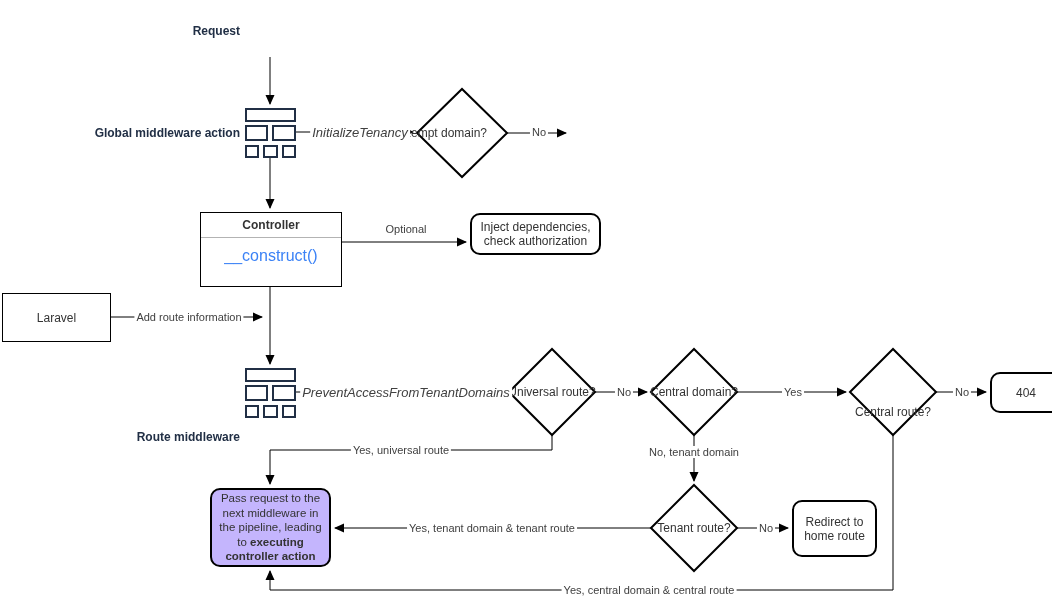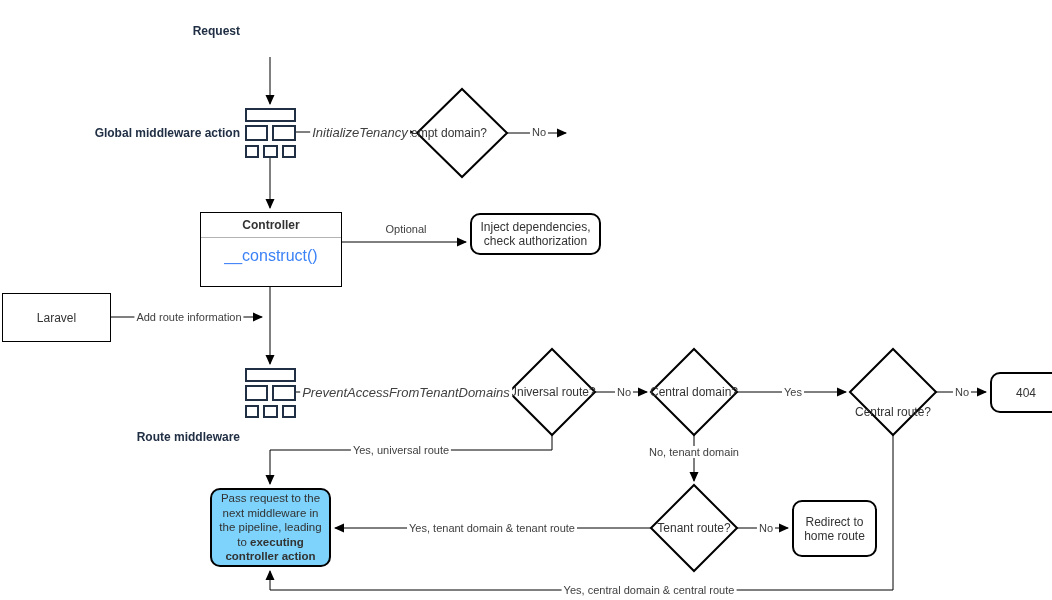--- a/index.html
+++ b/index.html
@@ -34,21 +34,21 @@
   .req-icon{position:absolute;left:245px;top:8px;width:52px;height:50px;}
   .req-icon .circ{position:absolute;left:0;top:0;width:12px;height:12px;border:2px solid #212f45;
                   border-radius:50%;background:#fff;}
   .req-icon .httpbox{position:absolute;left:15px;top:3px;width:36px;height:15px;box-sizing:border-box;
                      border:2px solid #212f45;display:flex;align-items:center;justify-content:center;
                      font-size:7.5px;font-weight:bold;color:#212f45;letter-spacing:0.5px;}
   .req-icon .dashedbox{position:absolute;left:1px;top:21px;width:50px;height:29px;box-sizing:border-box;
                        border:2px dashed #212f45;}
   .req-icon .dash-line{position:absolute;left:3px;width:40px;border-top:2px dashed #212f45;}
   .pass-box{position:absolute;left:210px;top:488px;width:121px;height:79px;box-sizing:border-box;
-            background:#7dd3fc;border:2.5px solid #000;border-radius:10px;display:flex;
+            background:#c4b5fd;border:2.5px solid #000;border-radius:10px;display:flex;
             align-items:center;justify-content:center;text-align:center;
             font-size:11.5px;line-height:14.5px;color:#333;padding:2px;}
 </style>
 </head>
 <body>
 
 <div id="canvas">
 
   <svg class="wires">
     <defs>

